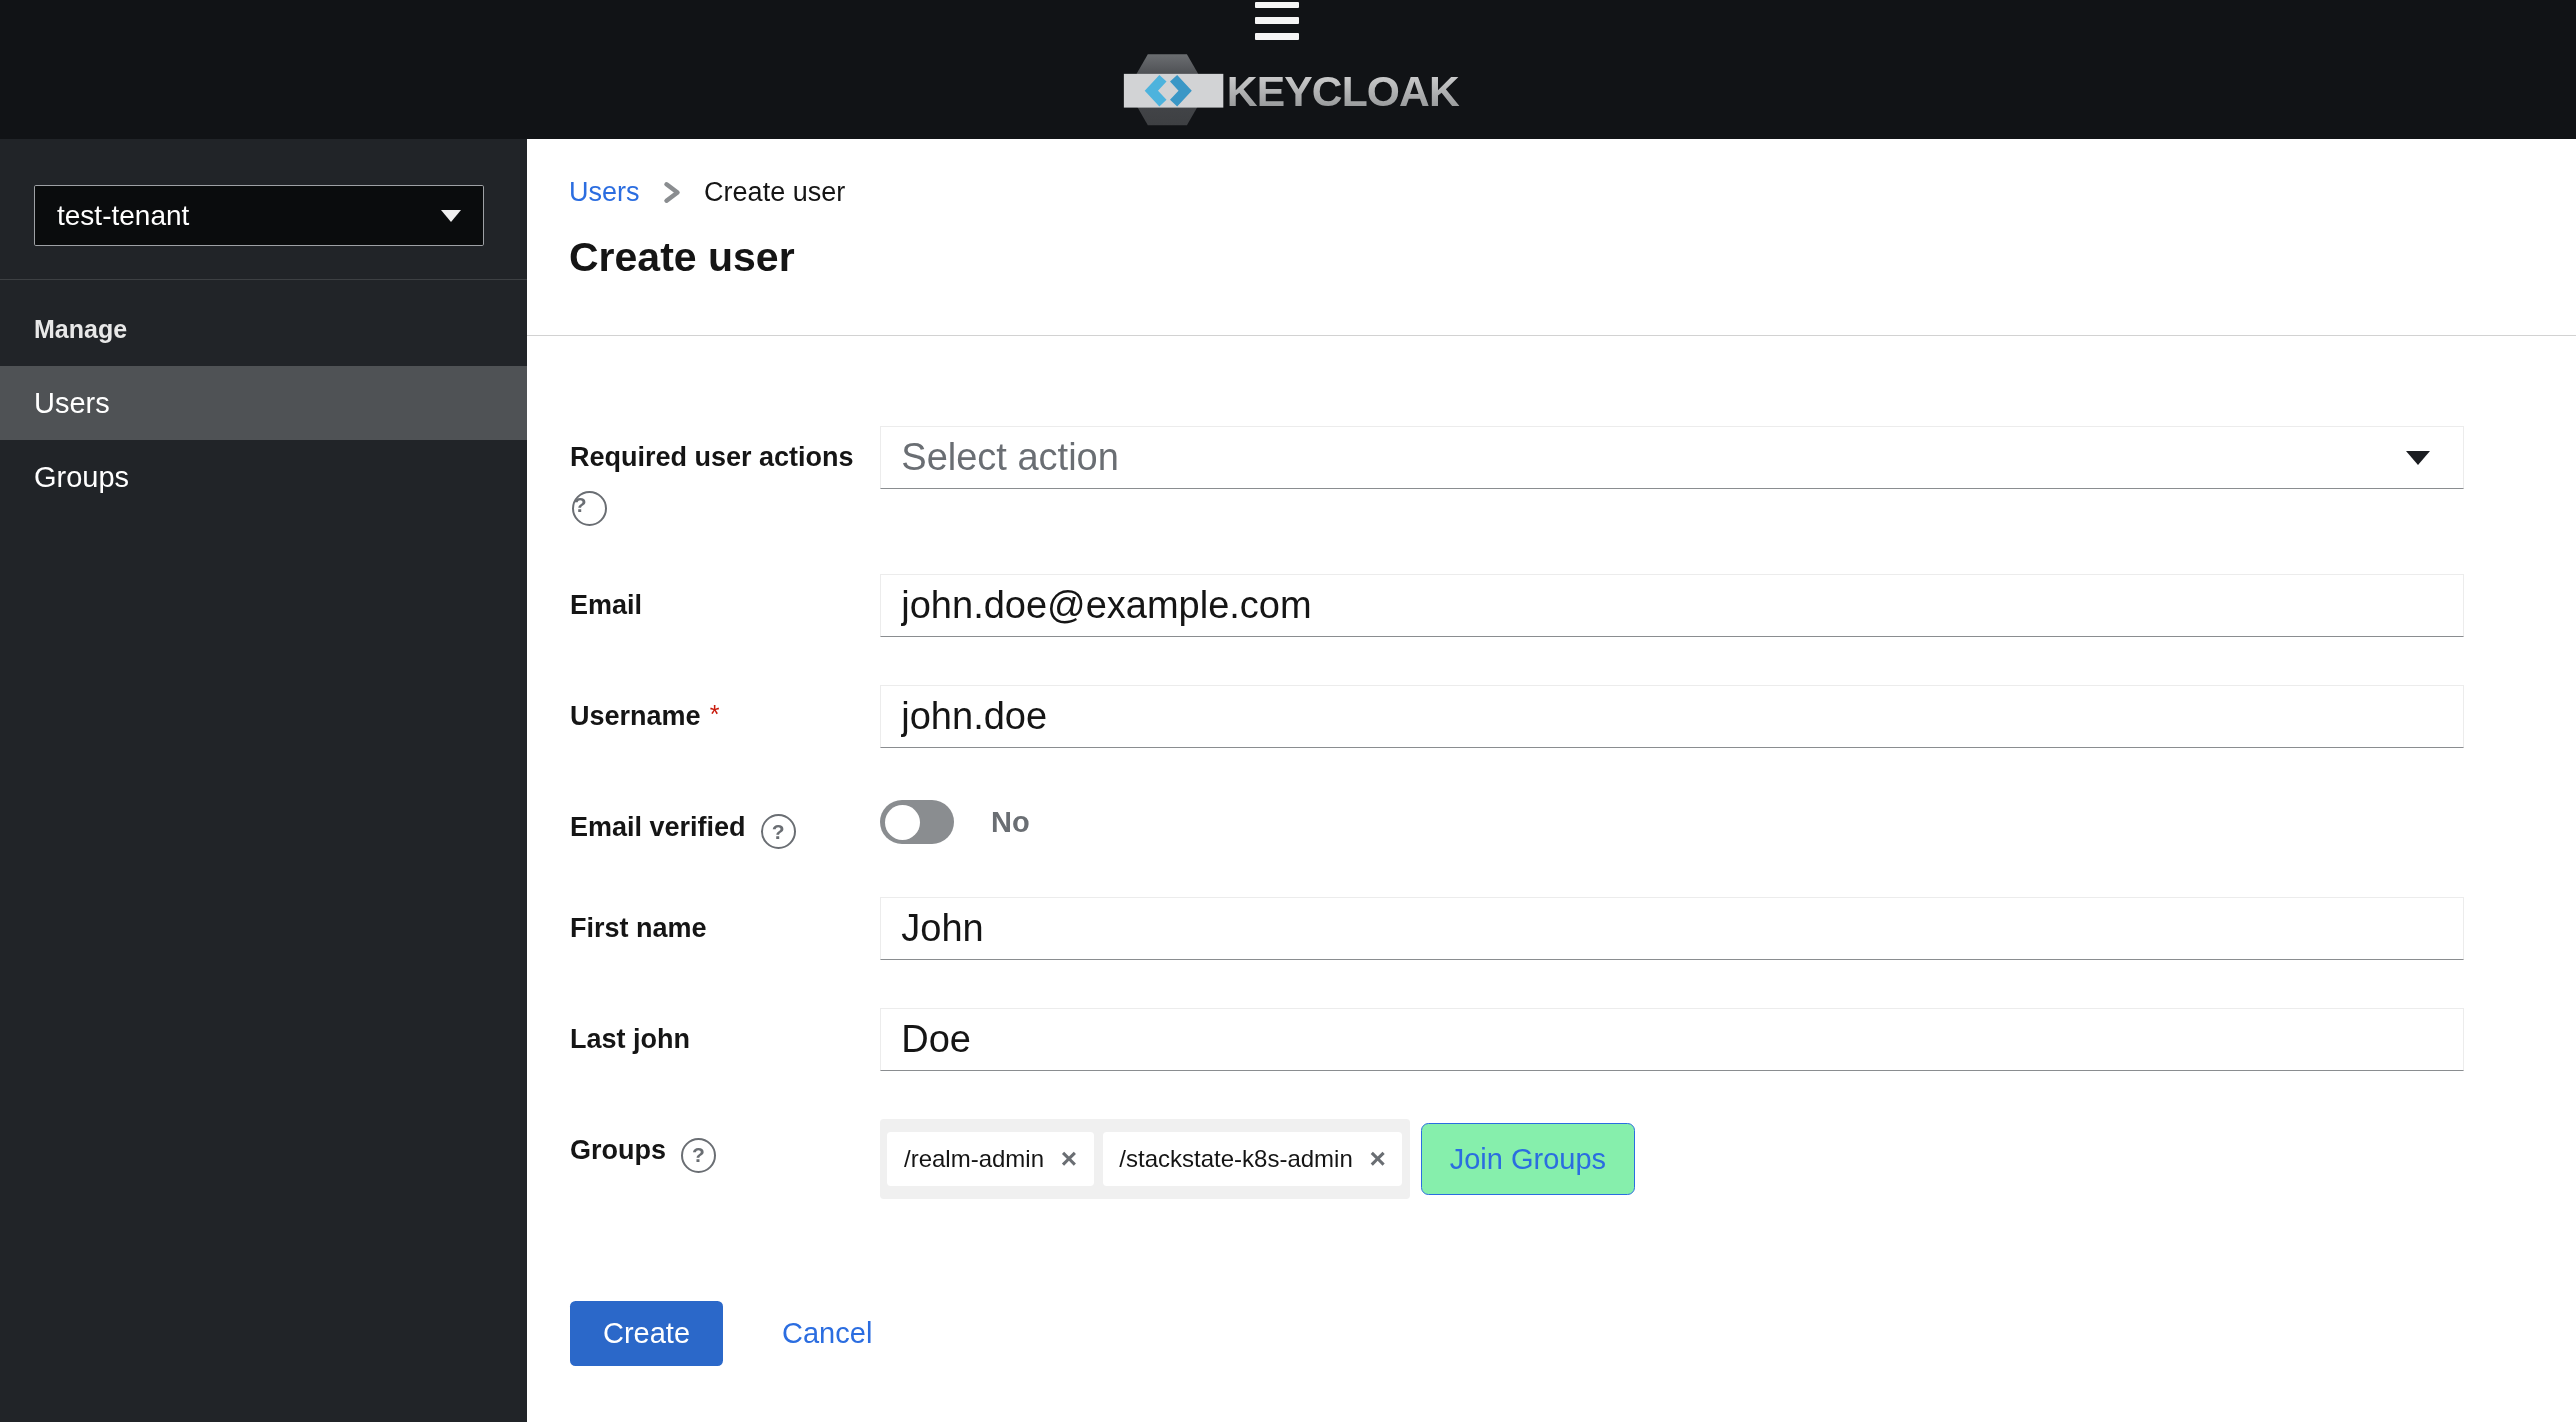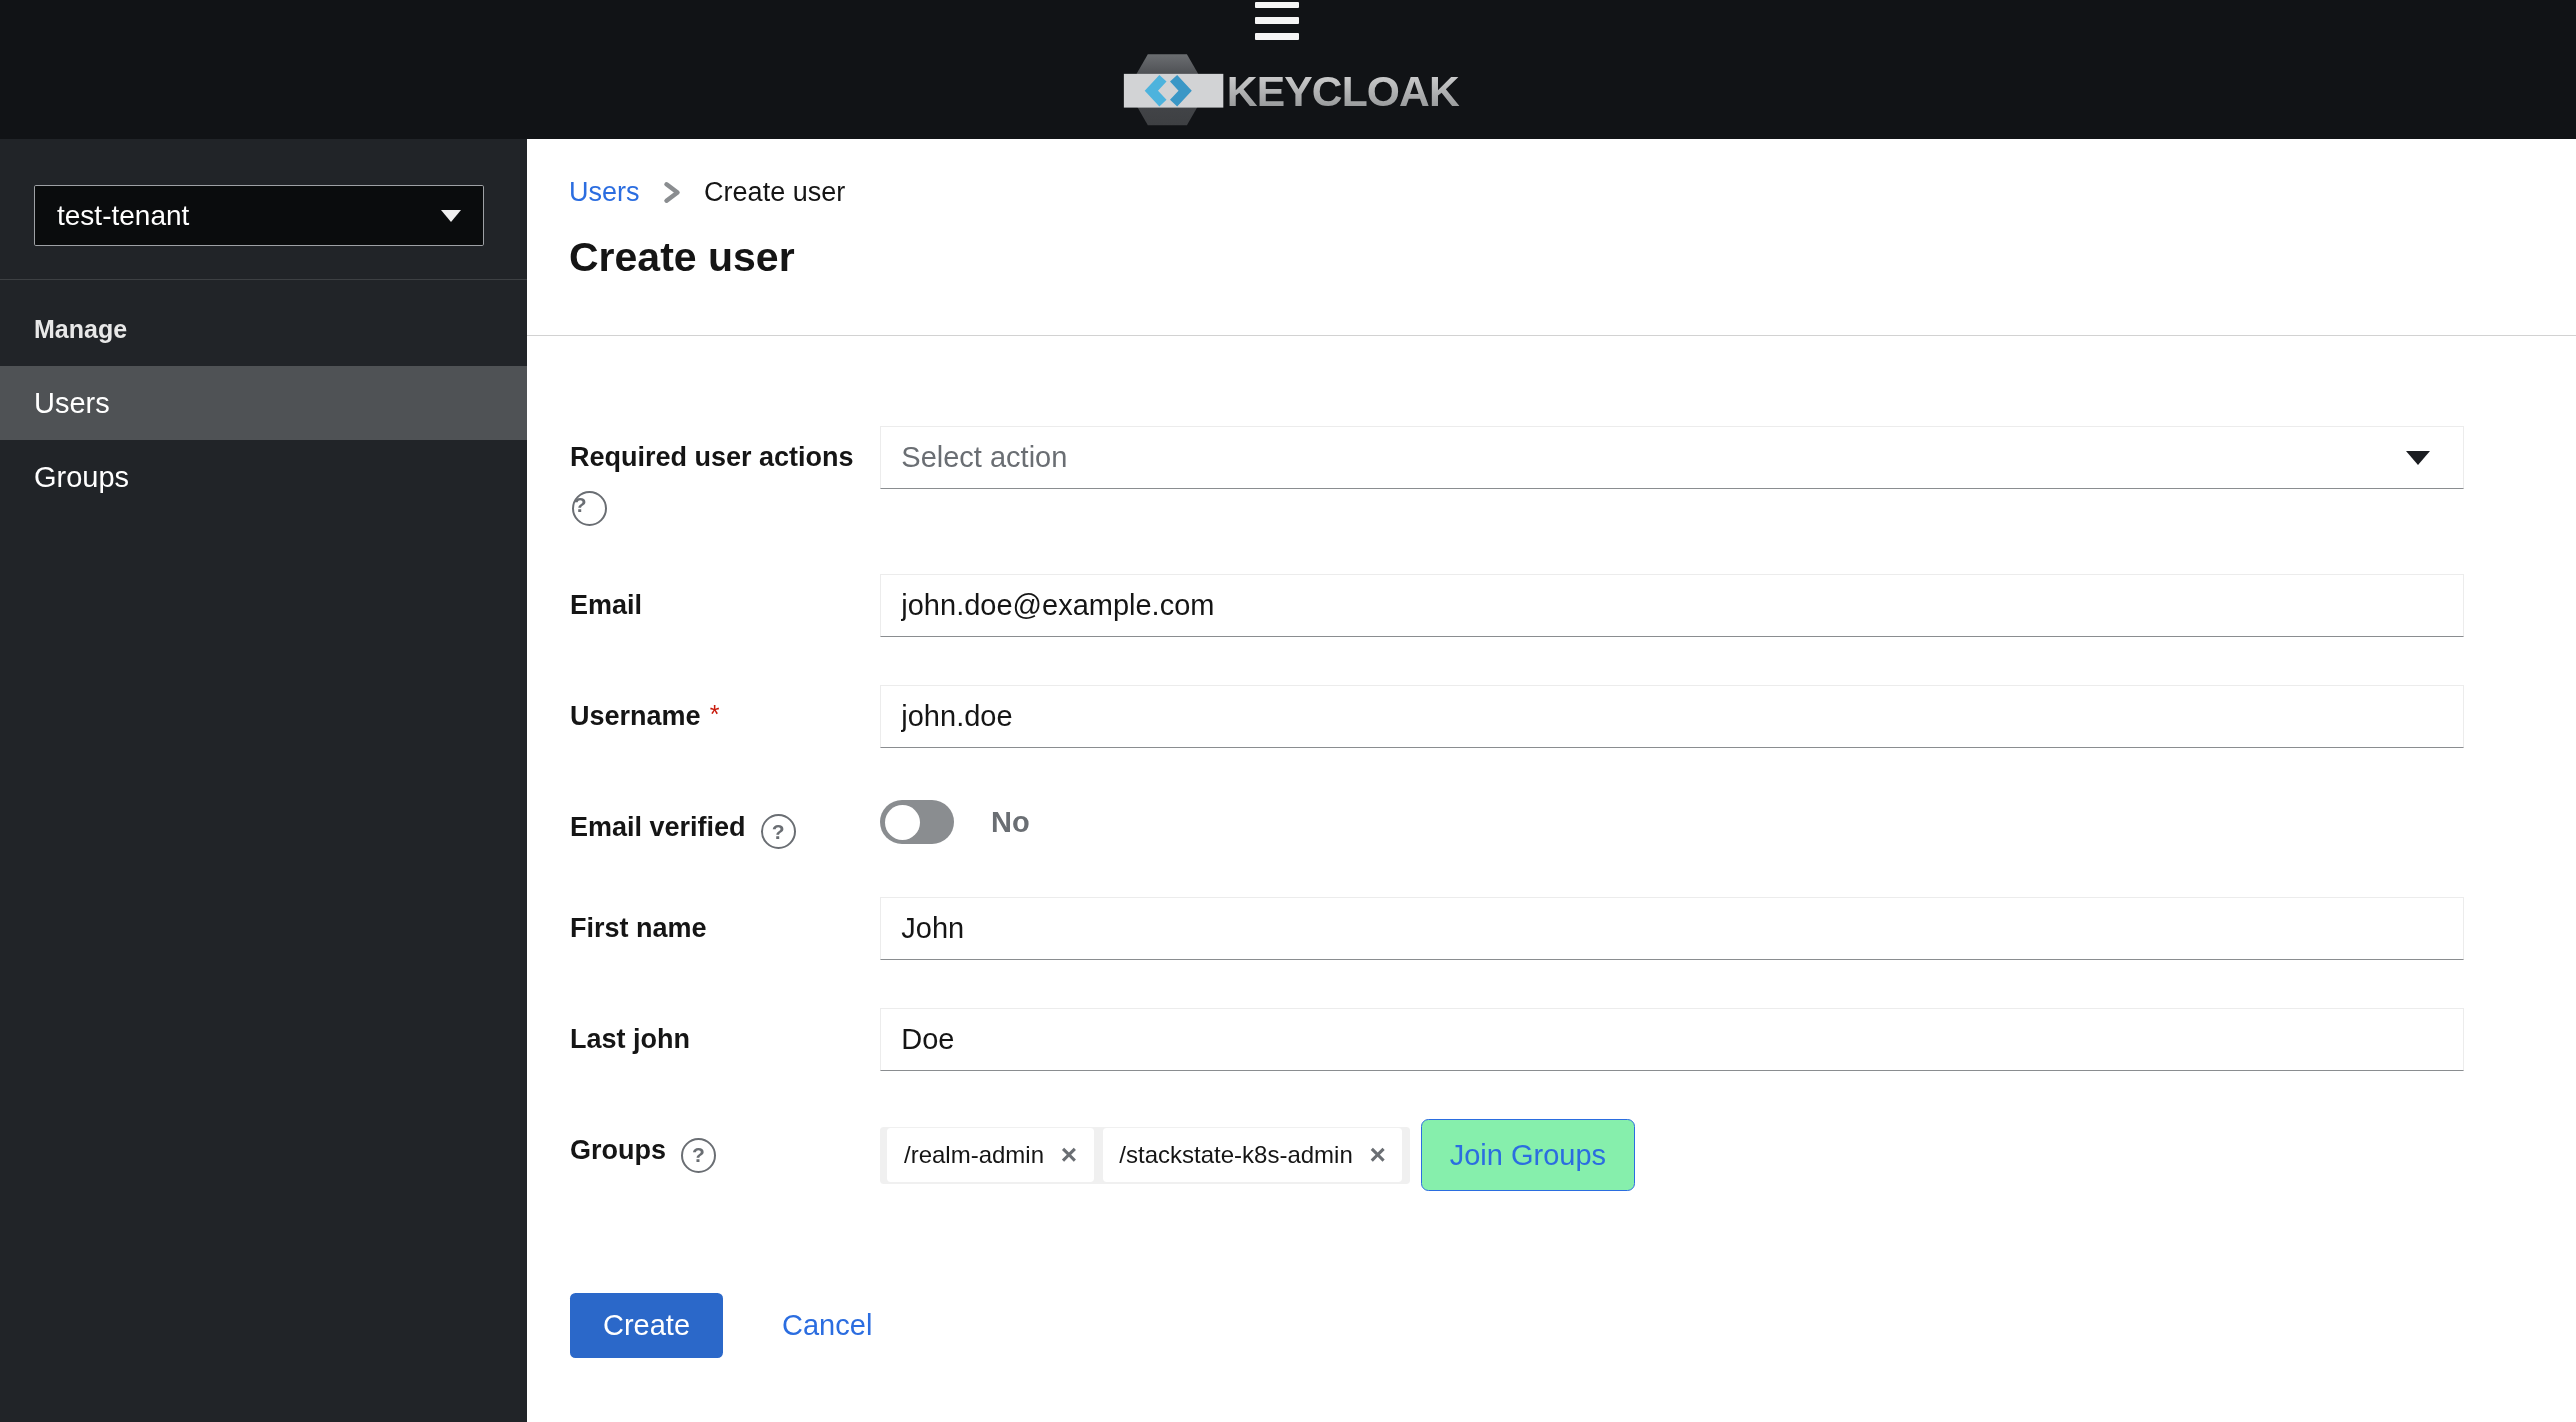--- a/index.html
+++ b/index.html
@@ -74,21 +74,21 @@
     color:#6a6e73; font-size:21px; font-weight:700; cursor:pointer;
     vertical-align:middle; background:none;
   }
   .help-block { display:block; margin-top:16.6px; margin-left:1.8px; }
   .help-inline { margin-left:15px; }
   .field-cell { flex:1; max-width:1584px; }
 
   .text-input, .select {
     width:1584px; height:63px; background:#ffffff;
     border:0.9px solid #ececec; border-bottom:1.8px solid #8a8d90;
-    font-size:29px; color:#151515; padding:0 20.3px;
+    font-size:38px; color:#151515; padding:0 20.3px;
     font-family:"Liberation Sans", sans-serif;
   }
   .select { display:flex; align-items:center; justify-content:space-between; cursor:pointer; }
   .select .placeholder { color:#6a6e73; }
   .caret-down-dark {
     width:0; height:0; border-left:12px solid transparent; border-right:12px solid transparent;
     border-top:14px solid #1b1d21; margin-right:13px;
   }
 
   .switch-row { display:flex; align-items:center;font-weight:bold; }
@@ -98,21 +98,21 @@
   }
   .switch .knob {
     position:absolute; left:4.6px; top:4.6px; width:35px; height:35px;
     border-radius:50%; background:#ffffff;
   }
   .switch-label { margin-left:37px; font-size:29px; color:#6a6e73; }
 
   .groups-row { display:flex; align-items:center; }
   .chip-group {
     display:inline-flex; align-items:center; background:#f0f0f0; border-radius:3.7px;
-    padding:7.4px; gap:9.2px; height:57px;
+    padding:7.4px; gap:9.2px; height:80px;
   }
   .chip {
     display:inline-flex; align-items:center; background:#ffffff; border-radius:3.7px;
     height:54px; padding:0 16.6px; font-size:24px; color:#151515;
   }
   .chip-close {
     background:none; border:none; margin-left:16.6px; color:#6a6e73;
     font-size:28px; line-height:28px; cursor:pointer; font-weight:700;
   }
   .join-groups {

